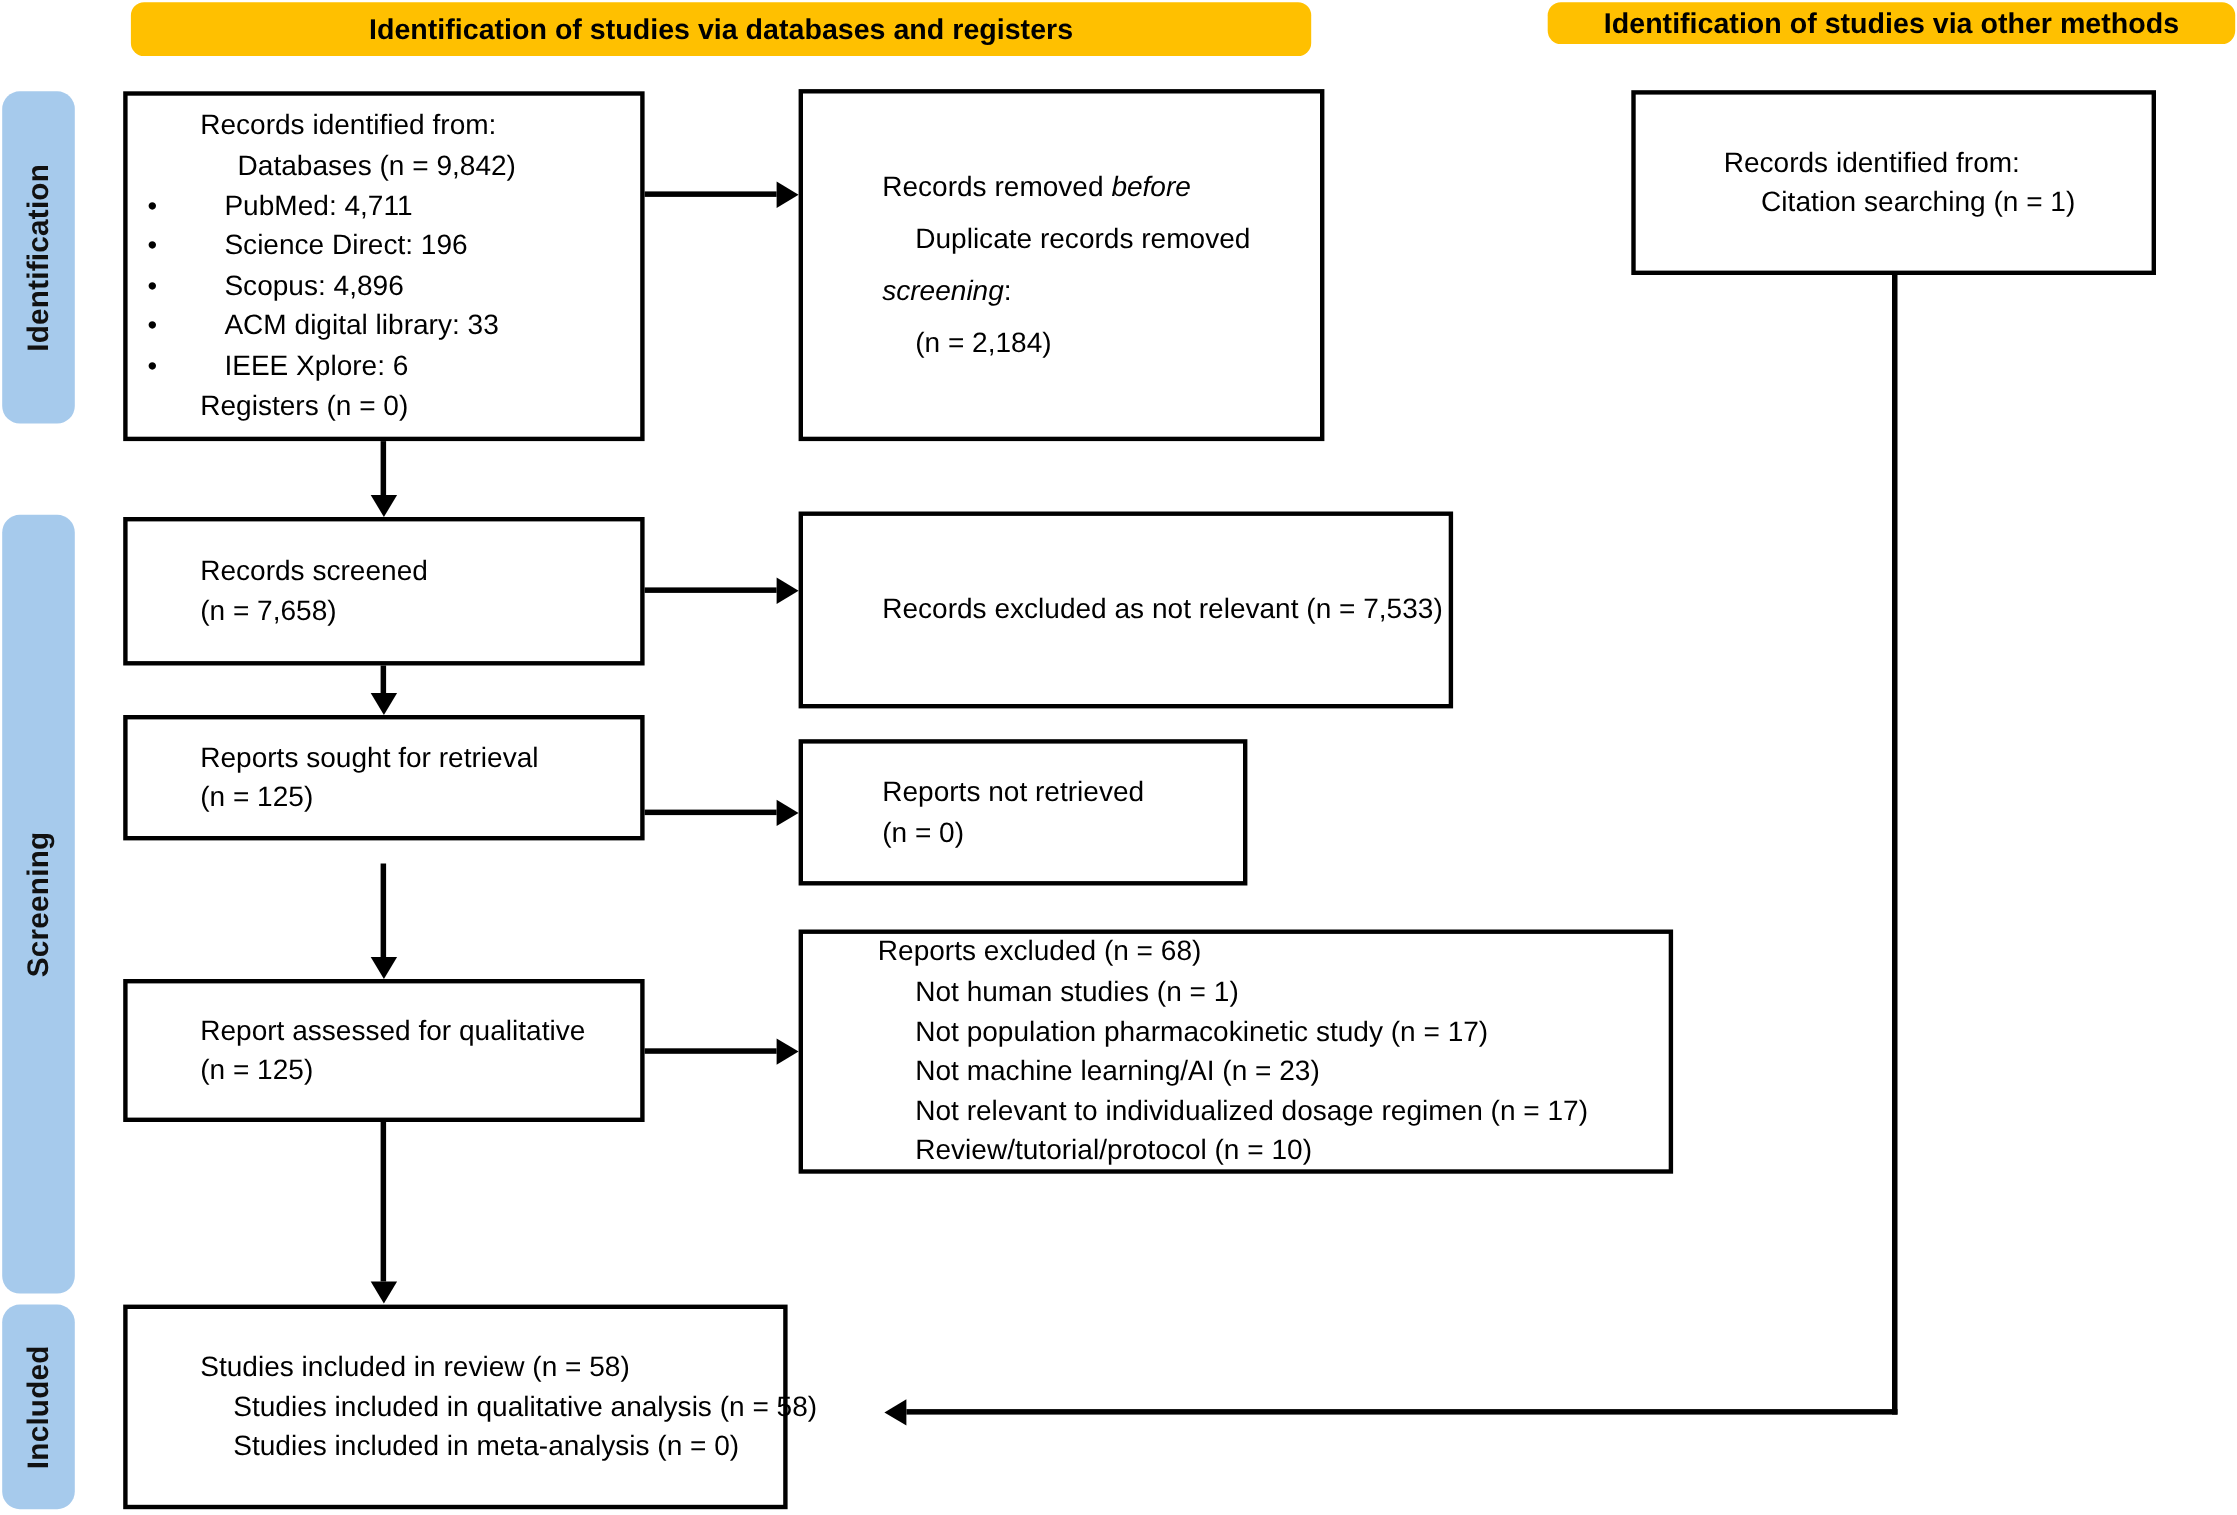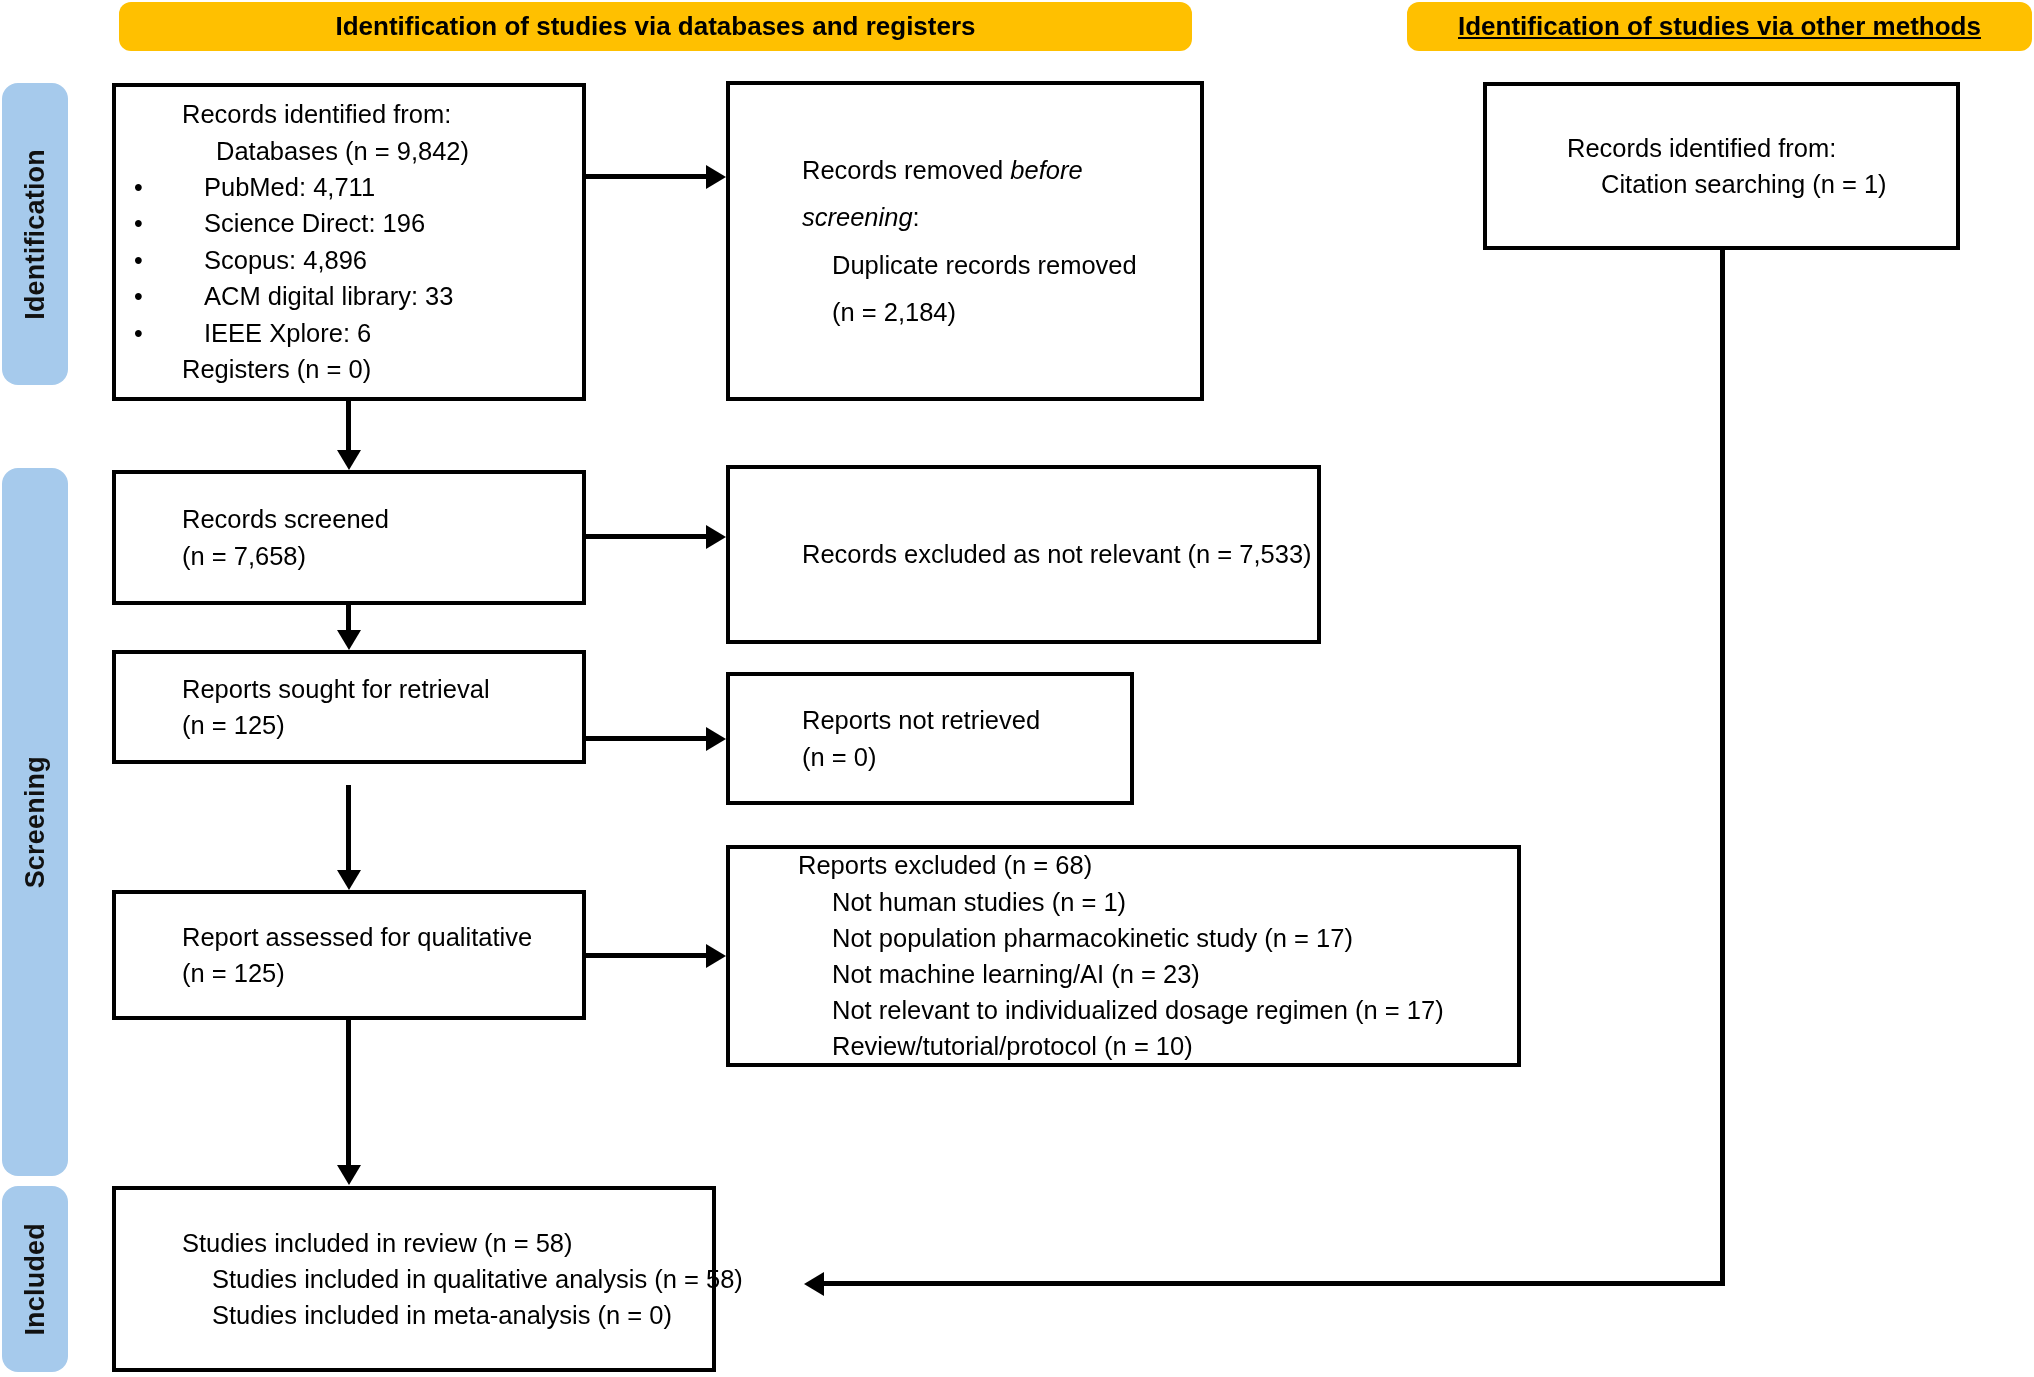--- a/index.html
+++ b/index.html
@@ -137,21 +137,21 @@
   <div class="stage-band" style="left:2px; top:468px; width:66px; height:708px;">
     <span class="stage-band-label">Screening</span>
   </div>
 
   <div class="stage-band" style="left:2px; top:1186px; width:66px; height:186px;">
     <span class="stage-band-label">Included</span>
   </div>
 
   <div class="section-header" style="left:119px; top:2px; width:1073px; height:49px;">Identification of studies via databases and registers</div>
 
-  <div class="section-header" style="left:1407px; top:2px; width:625px; height:49px;text-decoration:underline;">Identification of studies via other methods</div>
+  <div class="section-header" style="left:1407px; top:2px; width:625px; height:38px;">Identification of studies via other methods</div>
 
   <div class="flow-box" style="left:112px; top:83px; width:474px; height:318px; padding:0 18px;">
     <div class="line">Records identified from:</div>
     <div class="line indent1">Databases (n = 9,842)</div>
 
     <div class="bullet-row">
       <span class="dot">•</span>
       <span class="btext">PubMed: 4,711</span>
     </div>
     <div class="bullet-row">
@@ -171,24 +171,24 @@
       <span class="btext">IEEE Xplore: 6</span>
     </div>
 
     <div class="line">Registers (n = 0)</div>
   </div>
 
   <div class="flow-box" style="left:726px; top:81px; width:478px; height:320px; padding:0 24px;gap:11px;">
     <div class="line">
       <span>Records removed </span><i>before</i>
     </div>
+    <div class="line indent2">Duplicate records removed</div>
     <div class="line">
       <i>screening</i><span>:</span>
     </div>
-    <div class="line indent2">Duplicate records removed</div>
     <div class="line indent2">(n = 2,184)</div>
   </div>
 
   <div class="flow-box" style="left:112px; top:470px; width:474px; height:135px; padding:0 18px;">
     <div class="line">Records screened</div>
     <div class="line">(n = 7,658)</div>
   </div>
 
   <div class="flow-box" style="left:726px; top:465px; width:595px; height:179px; padding:0 24px;">
     <div class="line">Records excluded as not relevant (n = 7,533)</div>

